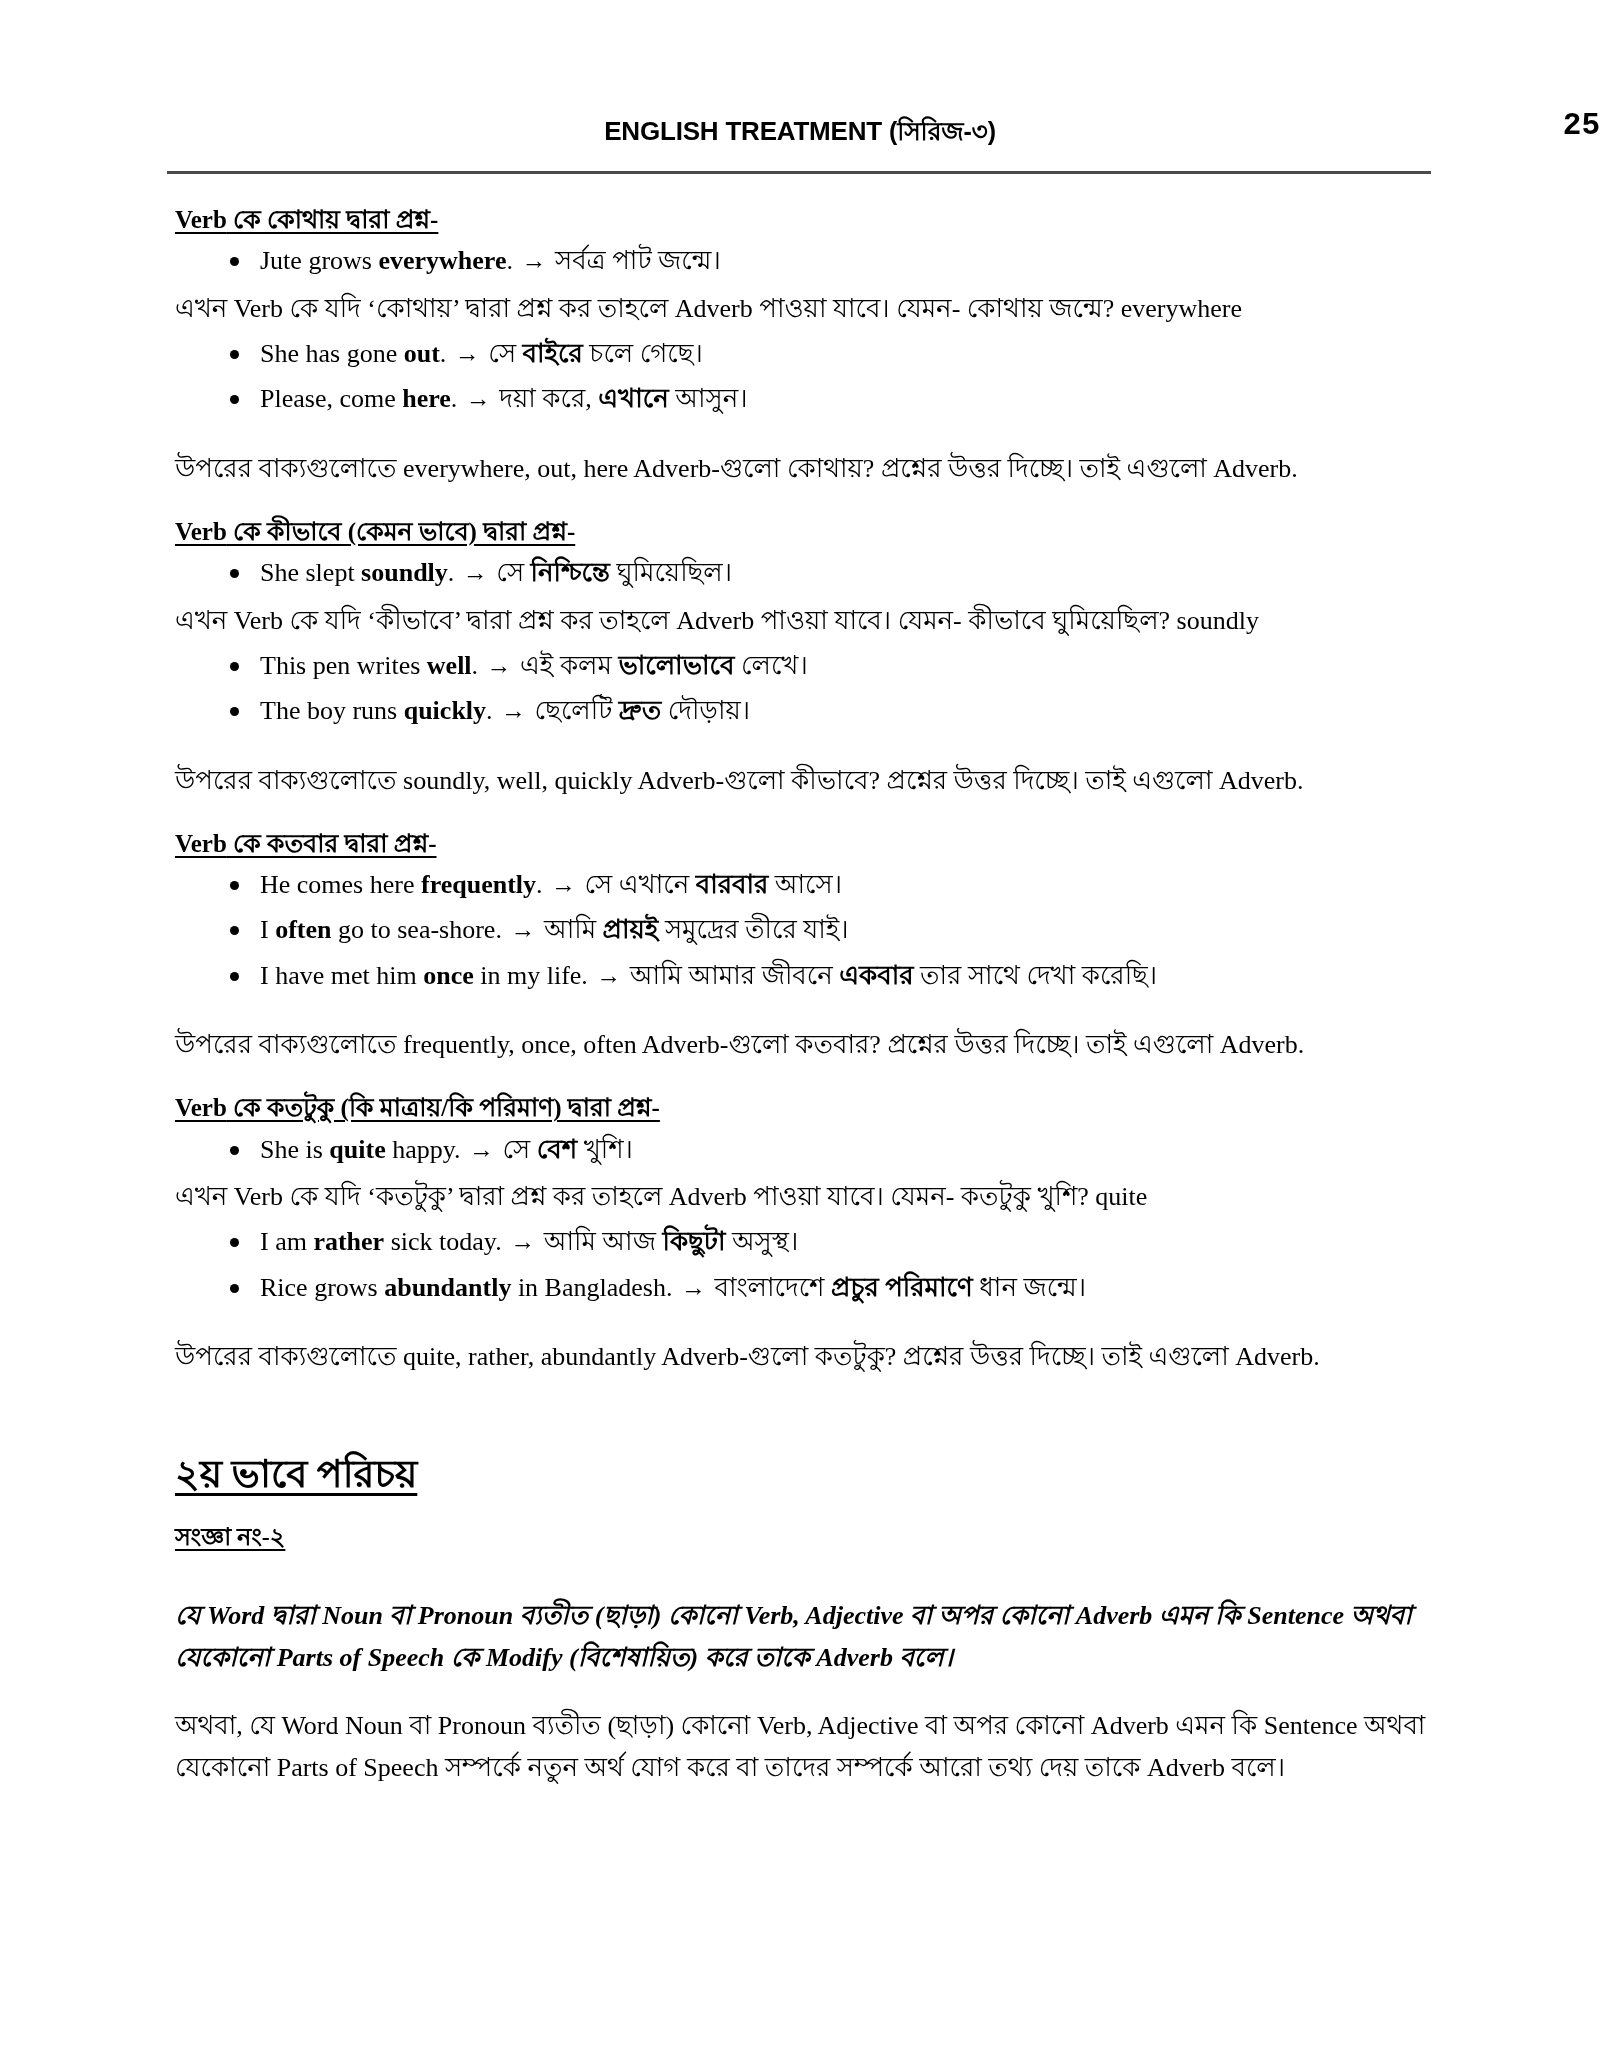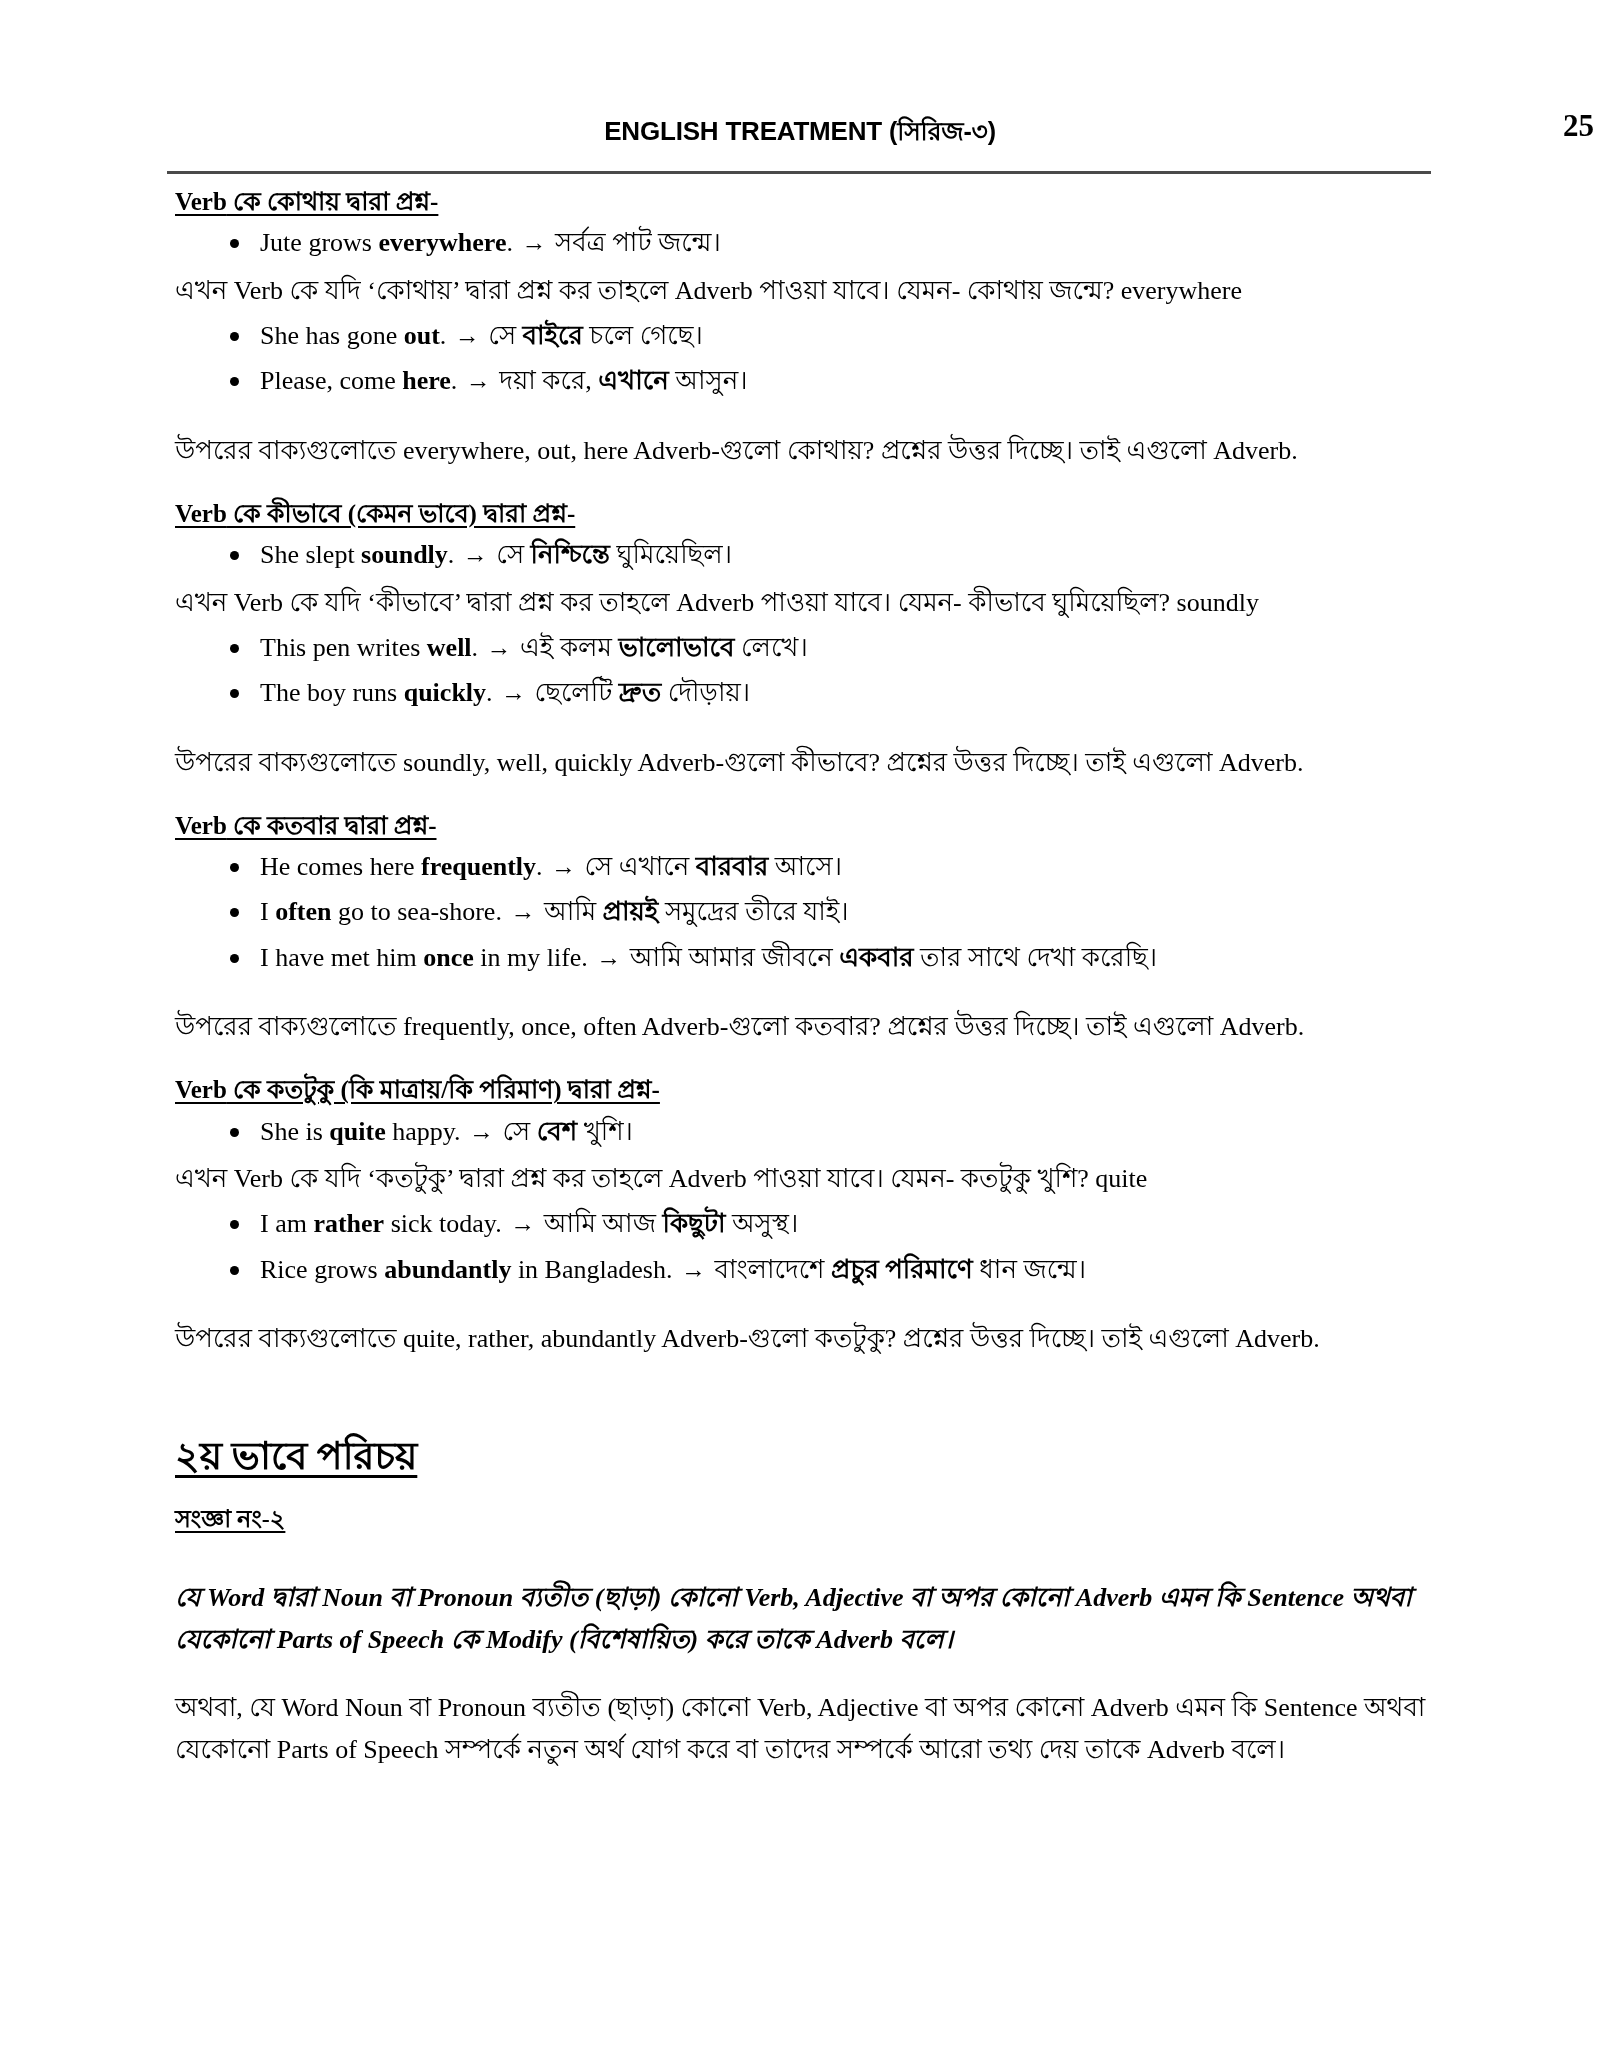--- a/index.html
+++ b/index.html
@@ -35,41 +35,41 @@
     line-height: 1;
     white-space: nowrap;
   }
   .header-title .bn {
     font-family: "Liberation Sans", "DejaVu Sans", sans-serif;
     font-weight: bold;
     font-size: 25px;
   }
   .page-number {
     position: absolute;
-    right: 6px;
+    right: 0;
     top: 110px;
-    font-family: Liberation Serif, serif;
+    font-family: Liberation Mono, monospace;
     font-weight: bold;
     font-size: 31px;
     line-height: 1;
   }
   .header-rule {
     position: absolute;
     left: 167px;
     top: 171px;
     width: 1264px;
     height: 3px;
     background: #4a4a4a;
   }
 
   
   .content {
     position: absolute;
     left: 175px;
-    top: 186px;
+    top: 204px;
     width: 1255px;
   }
 
   .sec-heading {
     font-family: "Liberation Serif", "DejaVu Serif", serif;
     font-weight: bold;
     font-size: 25px;
     text-decoration: underline;
     text-underline-offset: 4px;
     display: inline-block;

